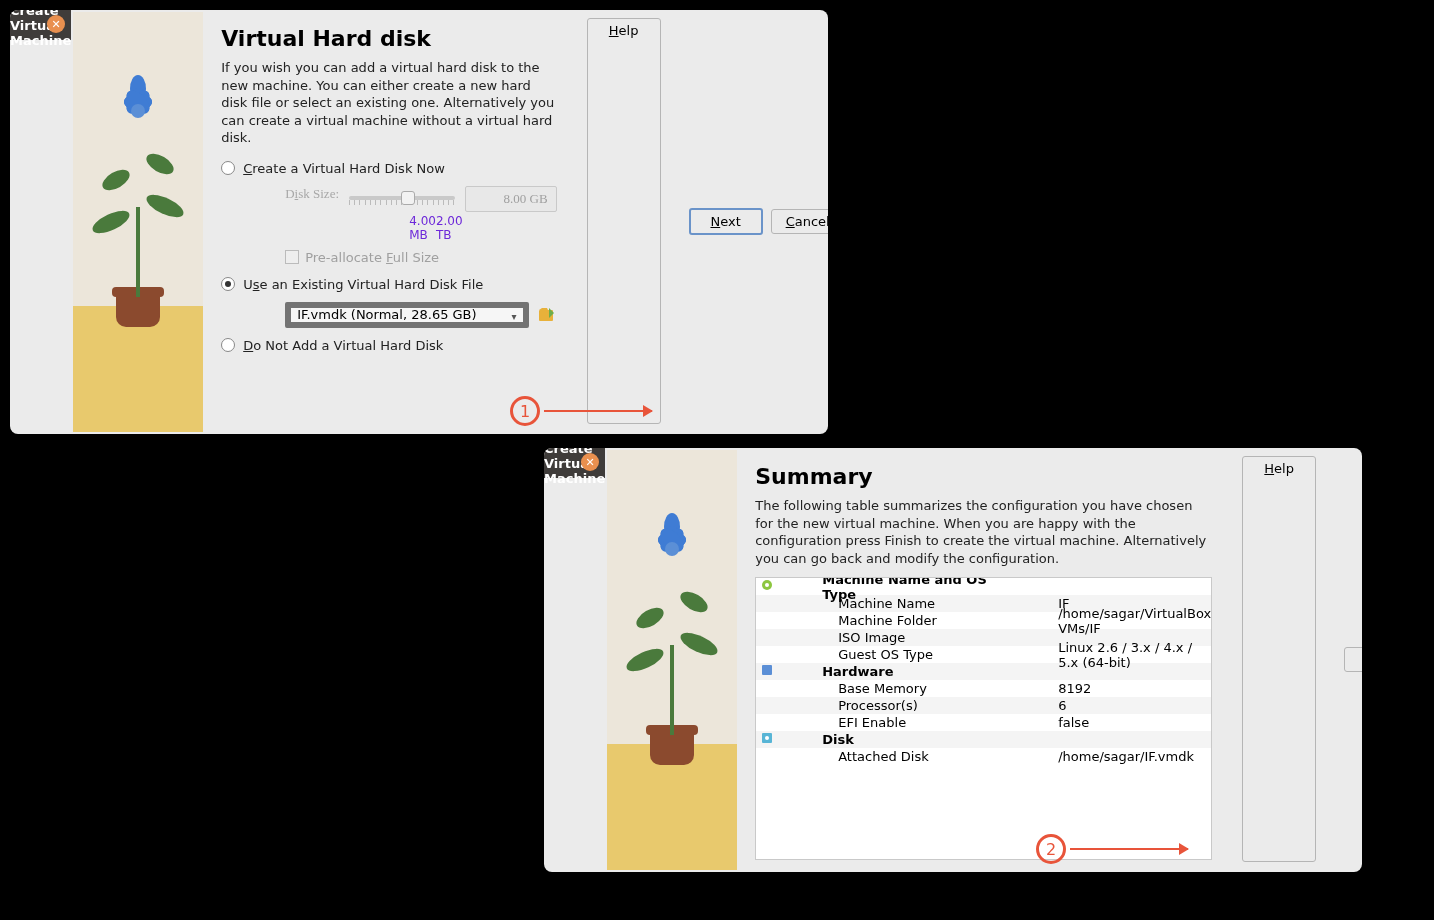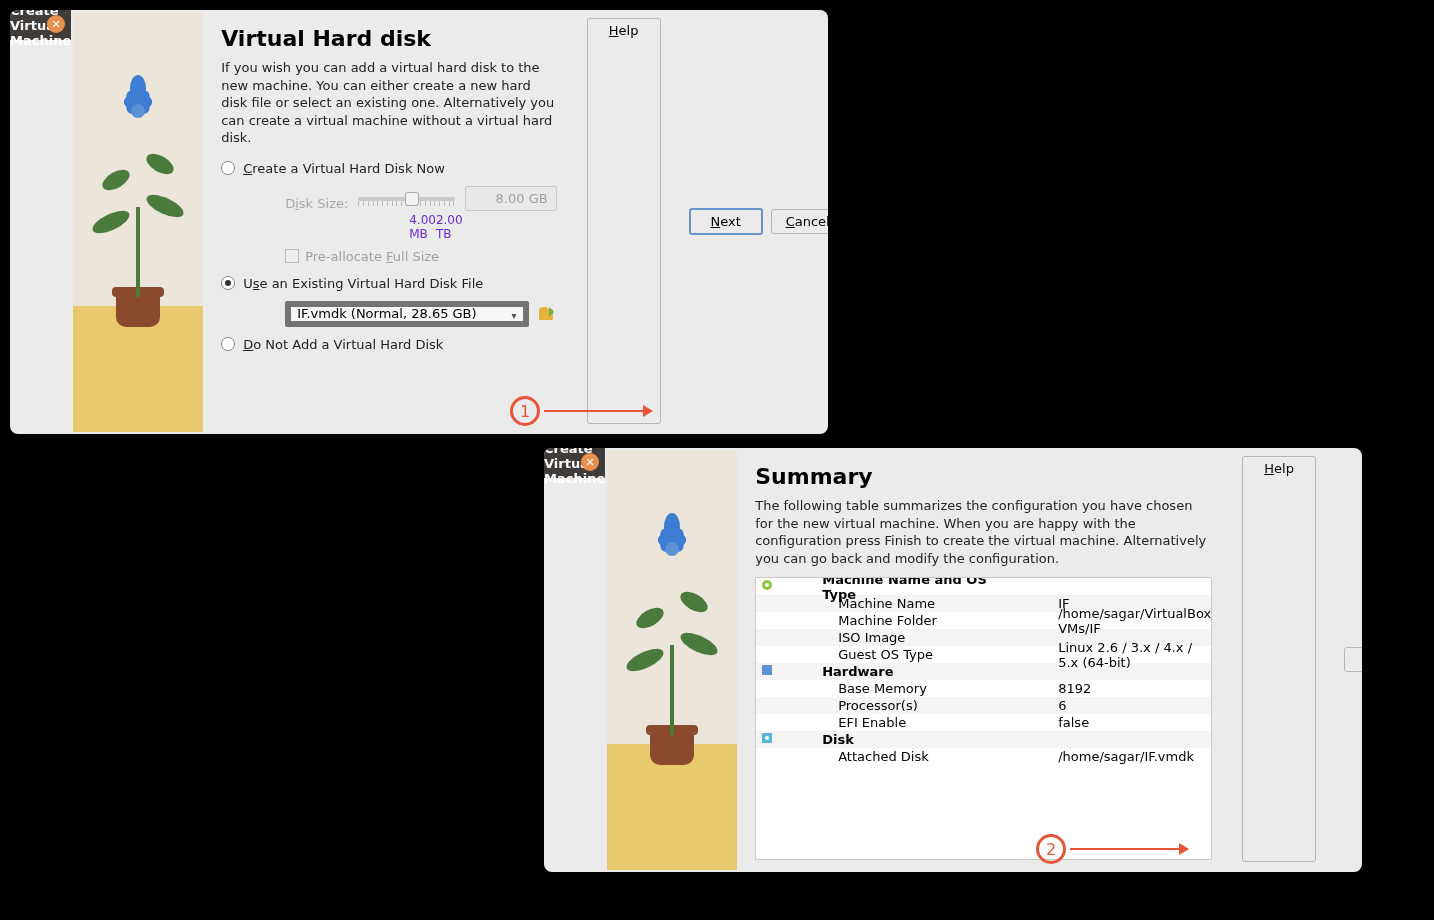--- a/index.html
+++ b/index.html
@@ -133,23 +133,24 @@
   }
   .radio.selected::after {
     content:"";
     width:6px; height:6px;
     background:#333;
     border-radius:50%;
   }
   .indented { margin-left: 64px; }
   .disk-size-row {
     display:flex;
-    align-items:flex-end;
+    align-items:flex-start;
     gap:10px;
     color:#a8a8a8;
+    font-family:Liberation Serif, serif;
   }
   .slider {
     position:relative;
     flex:1;
     height:24px;
     display:flex;
     align-items:center;
   }
   .slider-track {
     position:absolute;

